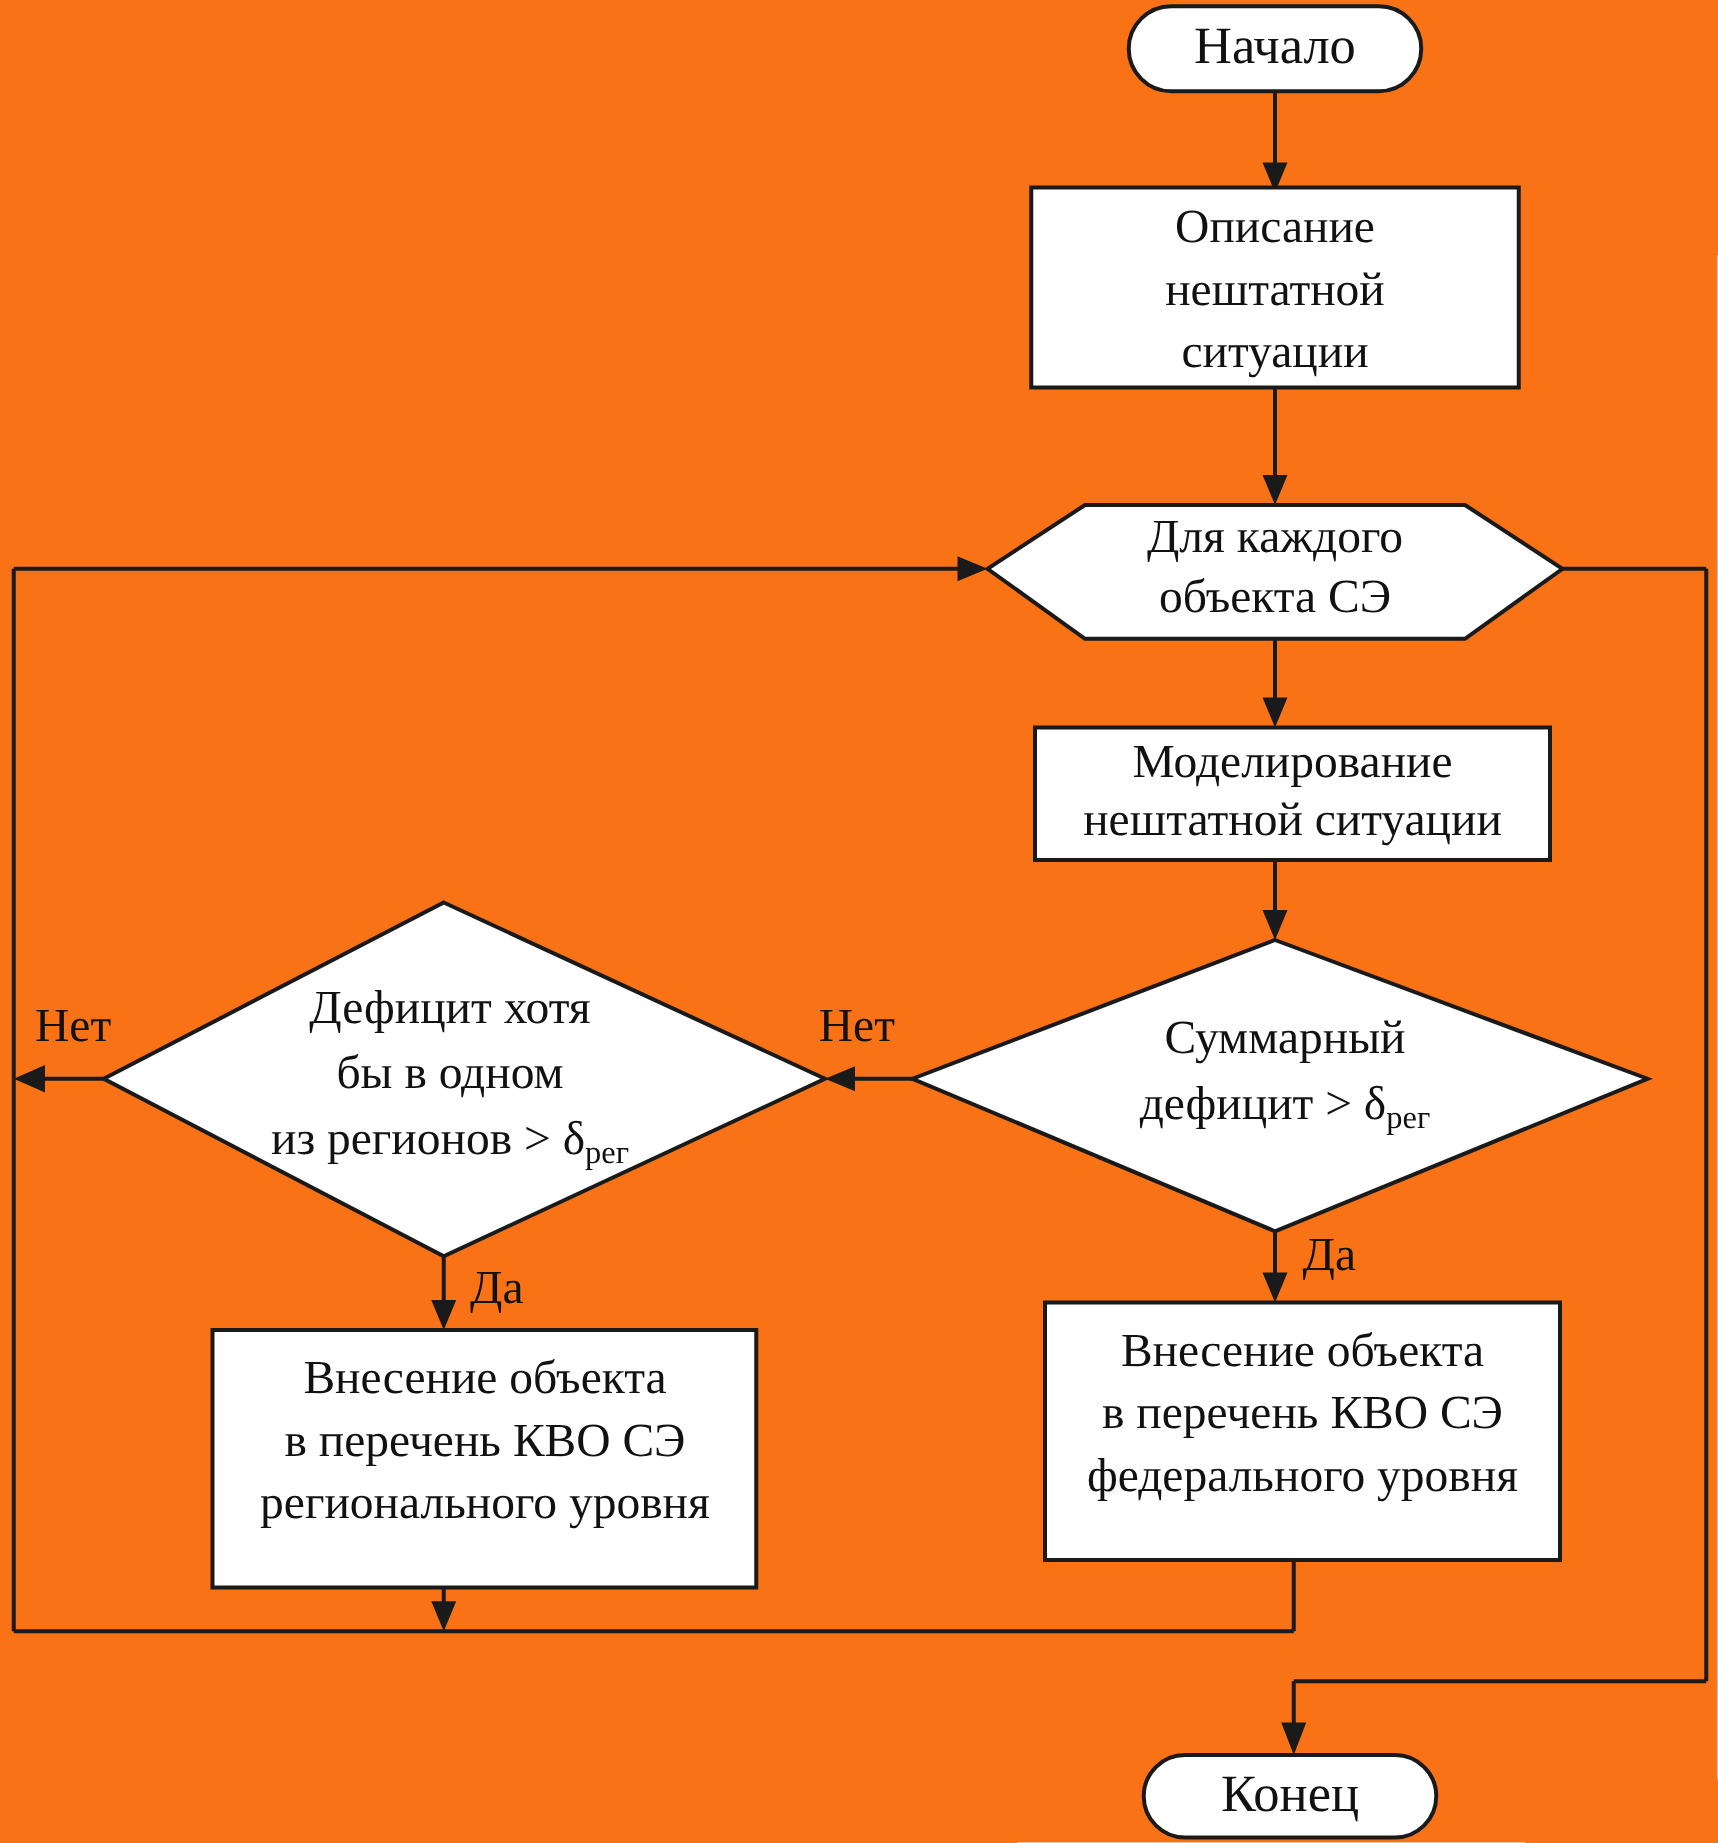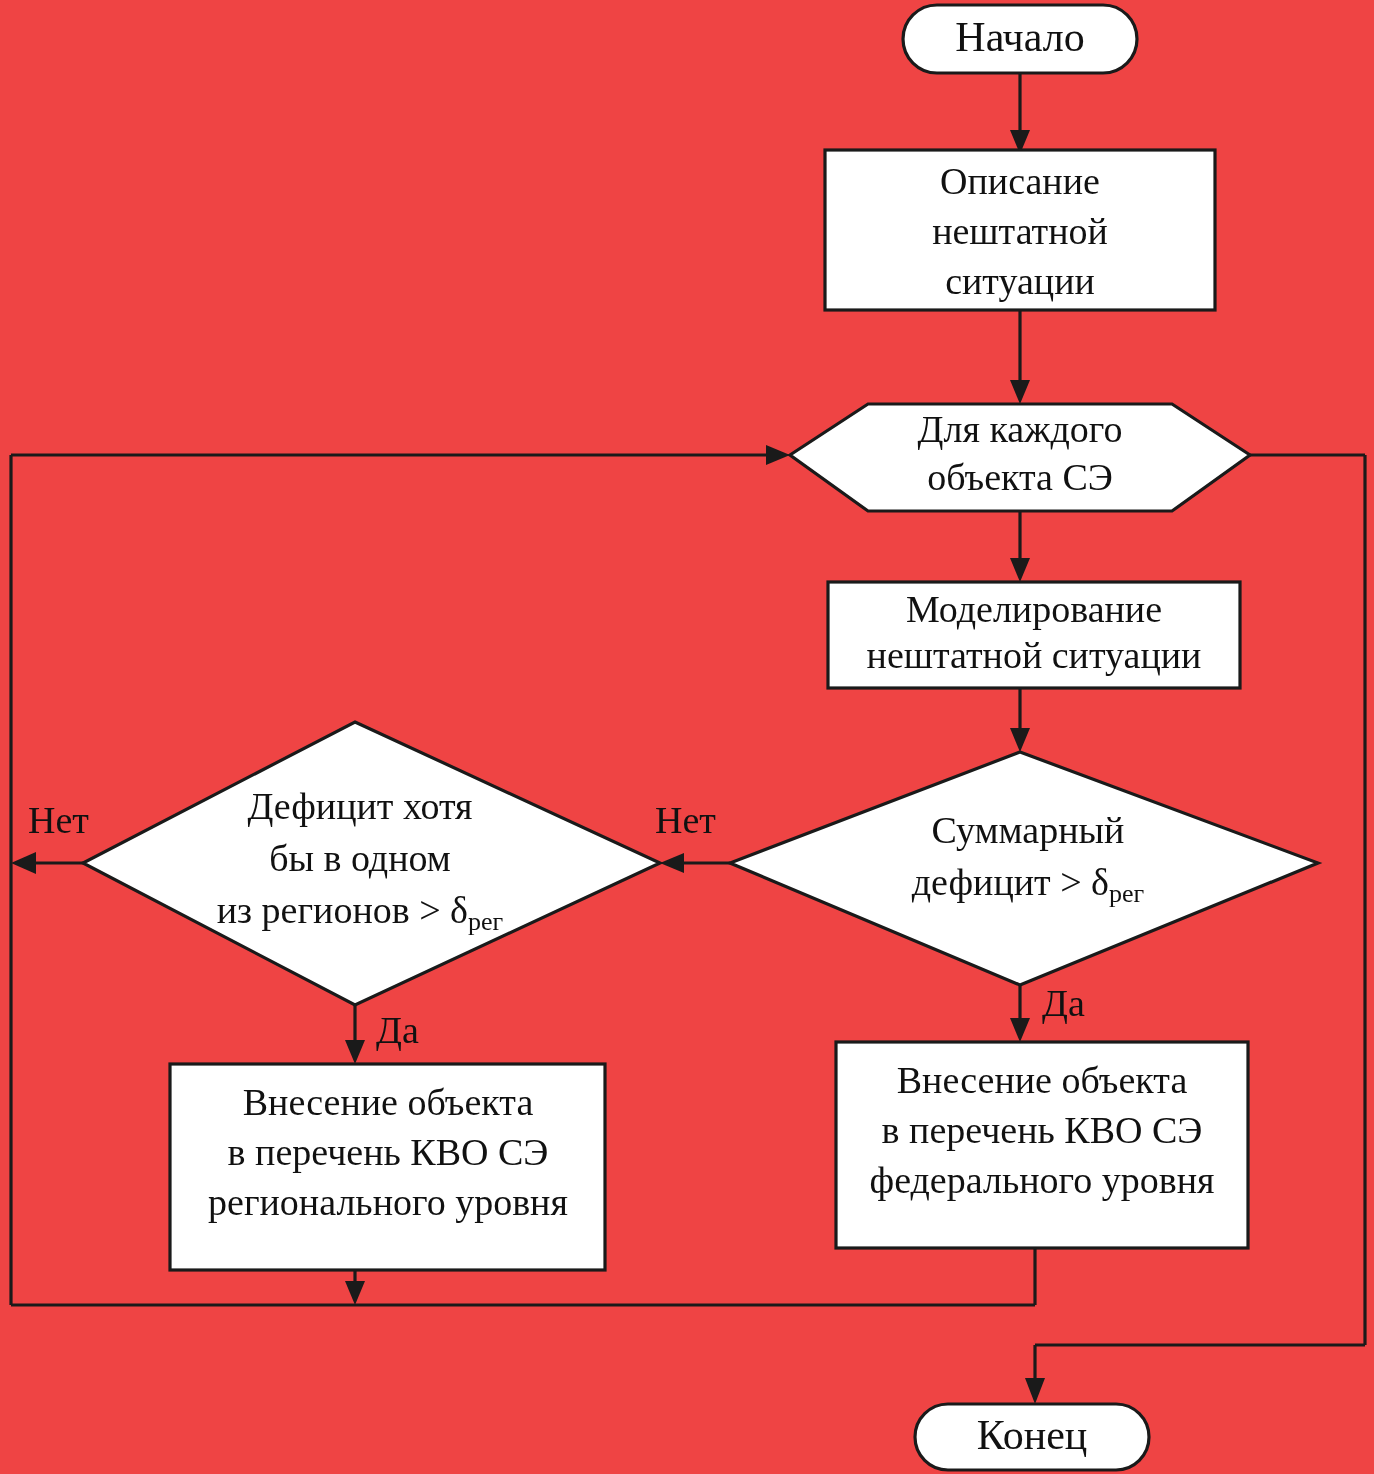--- a/index.html
+++ b/index.html
@@ -7,21 +7,21 @@
     padding: 0;
     background: #ffffff;
   }
   body {
     font-family: "Liberation Serif", "DejaVu Serif", serif;
   }
   #flow-wrap {
     position: relative;
     width: 1374px;
     height: 1474px;
-    background: #ef4444;
+    background: #f97316;
     overflow: hidden;
   }
   svg#flow {
     display: block;
     width: 1374px;
     height: 1474px;
   }
   .shape {
     fill: #ffffff;
     stroke: #1a1a1a;

